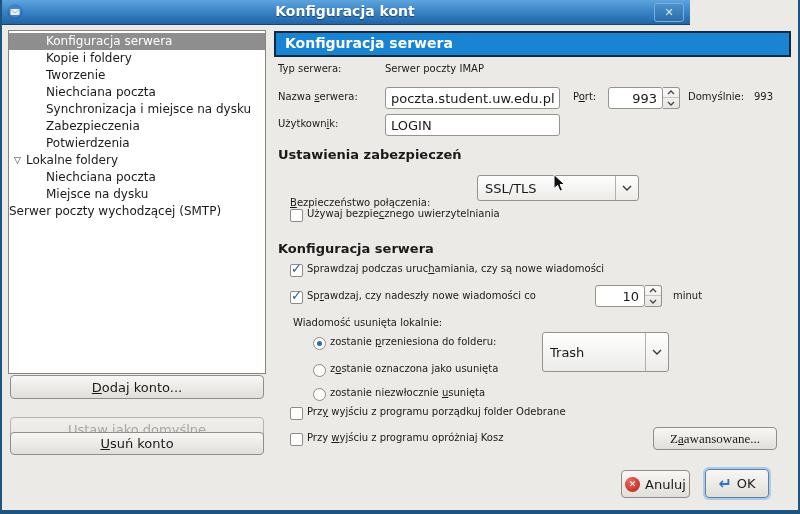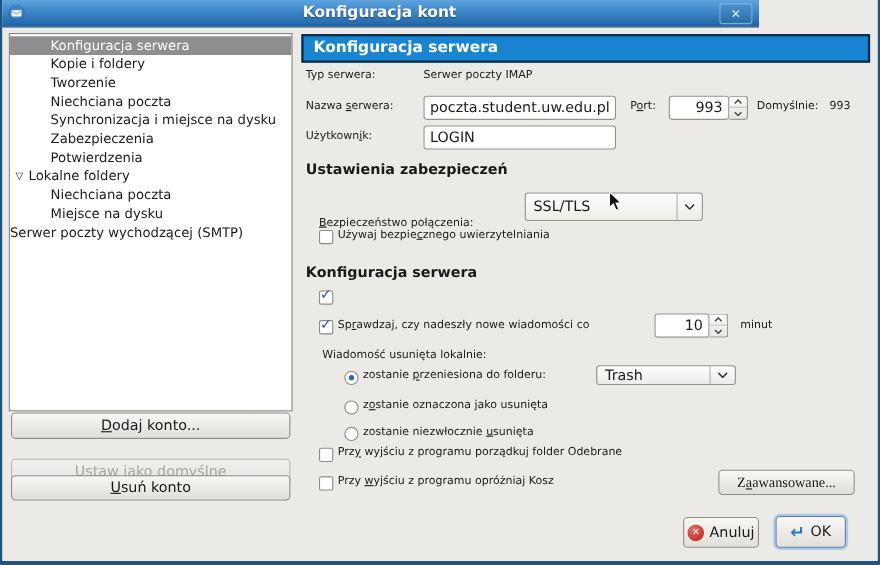--- a/index.html
+++ b/index.html
@@ -146,20 +146,21 @@
         </svg>
       </span>
   </div>
   <span class="cb" style="left:288px;top:209px;"></span>
   <span class="lbl" style="left:305px;top:208px;">Używaj bezpie<u>c</u>znego uwierzytelniania</span>
 
   <span class="hdr" style="left:276px;top:241px;">Konfiguracja serwera</span>
   <span class="cb" style="left:288px;top:264px;">
       <span class="mk">✓</span>
     </span>
+  <span class="lbl" style="left:305px;top:263px;">Sprawdzaj podczas uruc<u>h</u>amiania, czy są nowe wiadomości</span>
   <span class="cb" style="left:288px;top:291px;">
       <span class="mk">✓</span>
     </span>
   <span class="lbl" style="left:305px;top:290px;">Sp<u>r</u>awdzaj, czy nadeszły nowe wiadomości co</span>
   <input class="ti num" style="left: 593px; top: 285px; width: 50px;" value="10">
   <div class="spin" style="left:643px;top:285px;">
     <div class="sup">
         <svg width="8" height="5" viewBox="0 0 8 5">
           <polyline points="1,4 4,1 7,4" fill="none" stroke="#444" stroke-width="1.3"></polyline>
         </svg>
@@ -170,21 +171,21 @@
         </svg>
       </div>
   </div>
   <span class="lbl" style="left:671px;top:290px;">minut</span>
 
   <span class="lbl" style="left:291px;top:317px;">Wiadomość usunięta lokalnie:</span>
   <span class="rb" style="left:311px;top:337px;">
       <span class="dot"></span>
     </span>
   <span class="lbl" style="left:328px;top:336px;">zostanie <u>p</u>rzeniesiona do folderu:</span>
-  <div class="combo" style="left:540px;top:332px;width:127px;height:18px;">
+  <div class="combo" style="left:540px;top:332px;width:127px;height:40px;">
     <span class="ct">Trash</span>
     <span class="ca">
         <svg width="10" height="6" viewBox="0 0 10 6">
           <polyline points="1,1 5,5 9,1" fill="none" stroke="#3a3a3a" stroke-width="1.4"></polyline>
         </svg>
       </span>
   </div>
   <span class="rb" style="left:311px;top:364px;"></span>
   <span class="lbl" style="left:328px;top:363px;">z<u>o</u>stanie oznaczona jako usunięta</span>
   <span class="rb" style="left:311px;top:388px;"></span>

